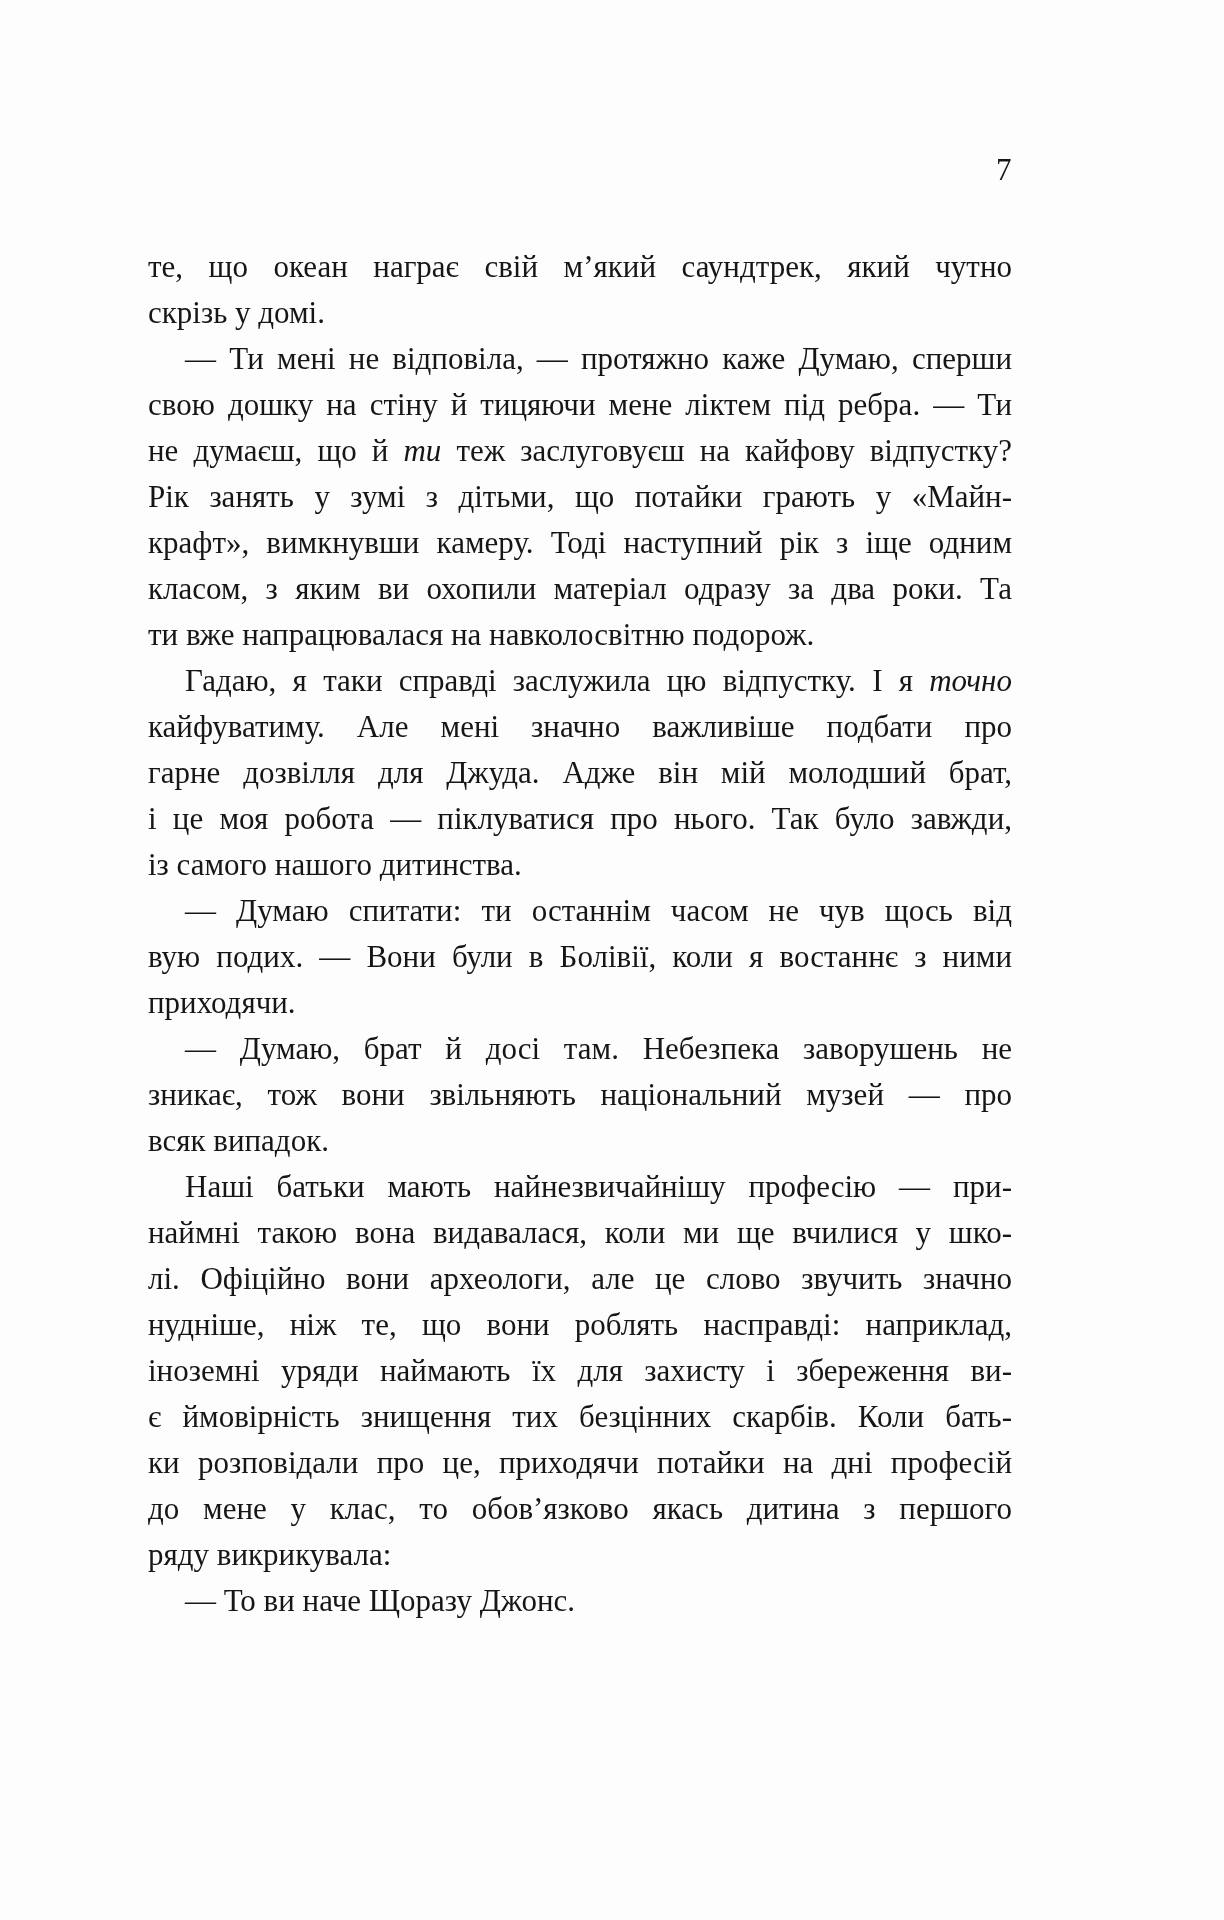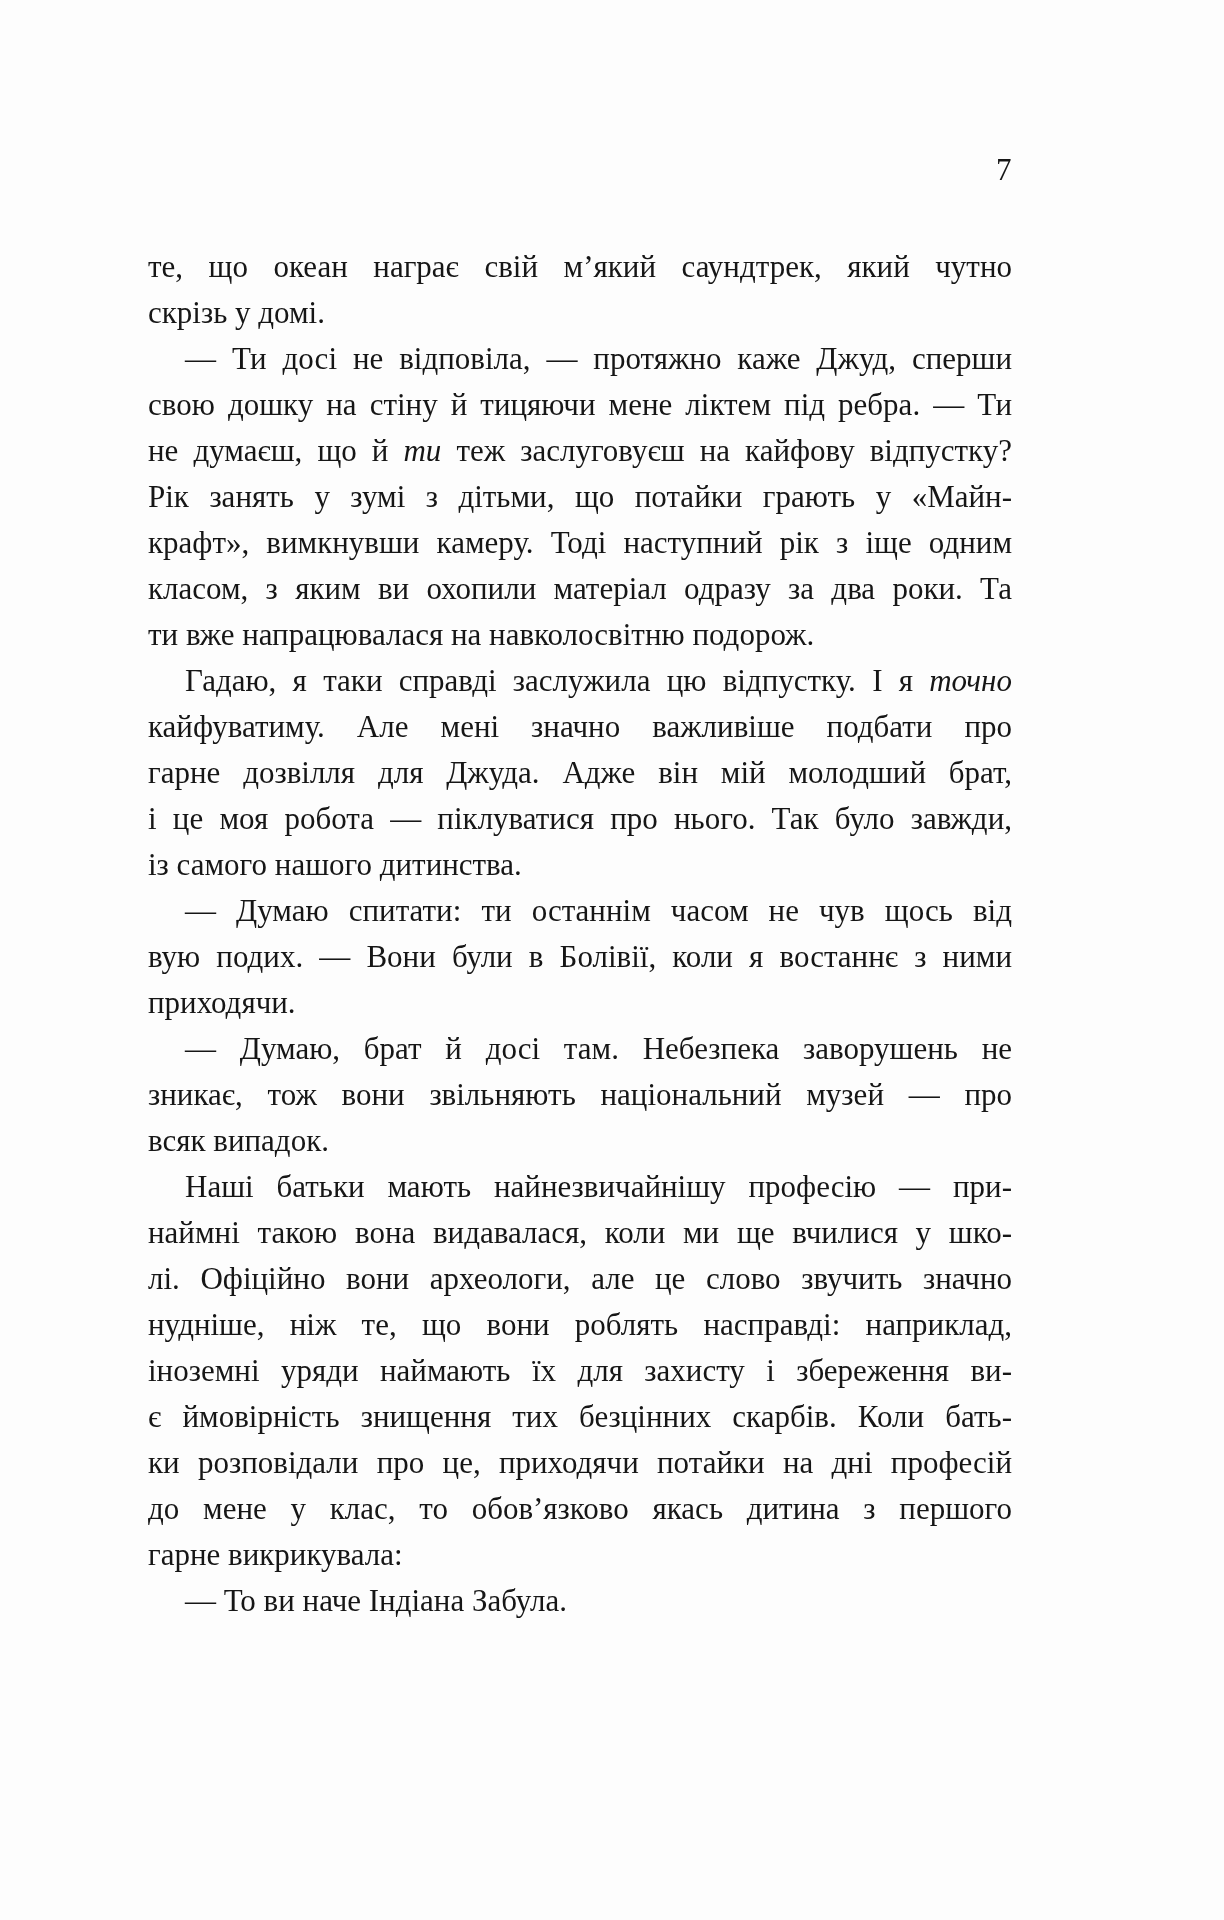--- a/index.html
+++ b/index.html
@@ -56,21 +56,21 @@
 </head>
 <body>
 
 <div class="book-page">
 
   <div class="page-number">7</div>
 
   <div class="text-block">
     <div class="line">те, що океан награє свій м’який саундтрек, який чутно</div>
     <div class="line last">скрізь у домі.</div>
-    <div class="line indent">— Ти досі не відповіла, — протяжно каже Джуд, сперши</div>
+    <div class="line indent">— Ти мені не відповіла, — протяжно каже Думаю, сперши</div>
     <div class="line">свою дошку на стіну й тицяючи мене ліктем під ребра. — Ти</div>
     <div class="line"><span>не думаєш, що й </span><i>ти</i><span> теж заслуговуєш на кайфову відпустку?</span></div>
     <div class="line">Рік занять у зумі з дітьми, що потайки грають у «Майн-</div>
     <div class="line">крафт», вимкнувши камеру. Тоді наступний рік з іще одним</div>
     <div class="line">класом, з яким ви охопили матеріал одразу за два роки. Та</div>
     <div class="line last">ти вже напрацювалася на навколосвітню подорож.</div>
     <div class="line indent"><span>Гадаю, я таки справді заслужила цю відпустку. І я </span><i>точно</i><span></span></div>
     <div class="line">кайфуватиму. Але мені значно важливіше подбати про</div>
     <div class="line">гарне дозвілля для Джуда. Адже він мій молодший брат,</div>
     <div class="line">і це моя робота — піклуватися про нього. Так було завжди,</div>
@@ -82,17 +82,17 @@
     <div class="line">зникає, тож вони звільняють національний музей — про</div>
     <div class="line last">всяк випадок.</div>
     <div class="line indent">Наші батьки мають найнезвичайнішу професію — при-</div>
     <div class="line">наймні такою вона видавалася, коли ми ще вчилися у шко-</div>
     <div class="line">лі. Офіційно вони археологи, але це слово звучить значно</div>
     <div class="line">нудніше, ніж те, що вони роблять насправді: наприклад,</div>
     <div class="line">іноземні уряди наймають їх для захисту і збереження ви-</div>
     <div class="line">є ймовірність знищення тих безцінних скарбів. Коли бать-</div>
     <div class="line">ки розповідали про це, приходячи потайки на дні професій</div>
     <div class="line">до мене у клас, то обов’язково якась дитина з першого</div>
-    <div class="line last">гарне викрикувала:</div>
-    <div class="line indent last">— То ви наче Індіана Забула.</div>
+    <div class="line last">ряду викрикувала:</div>
+    <div class="line indent last">— То ви наче Щоразу Джонс.</div>
   </div>
 
 </div>
 
 </body></html>

